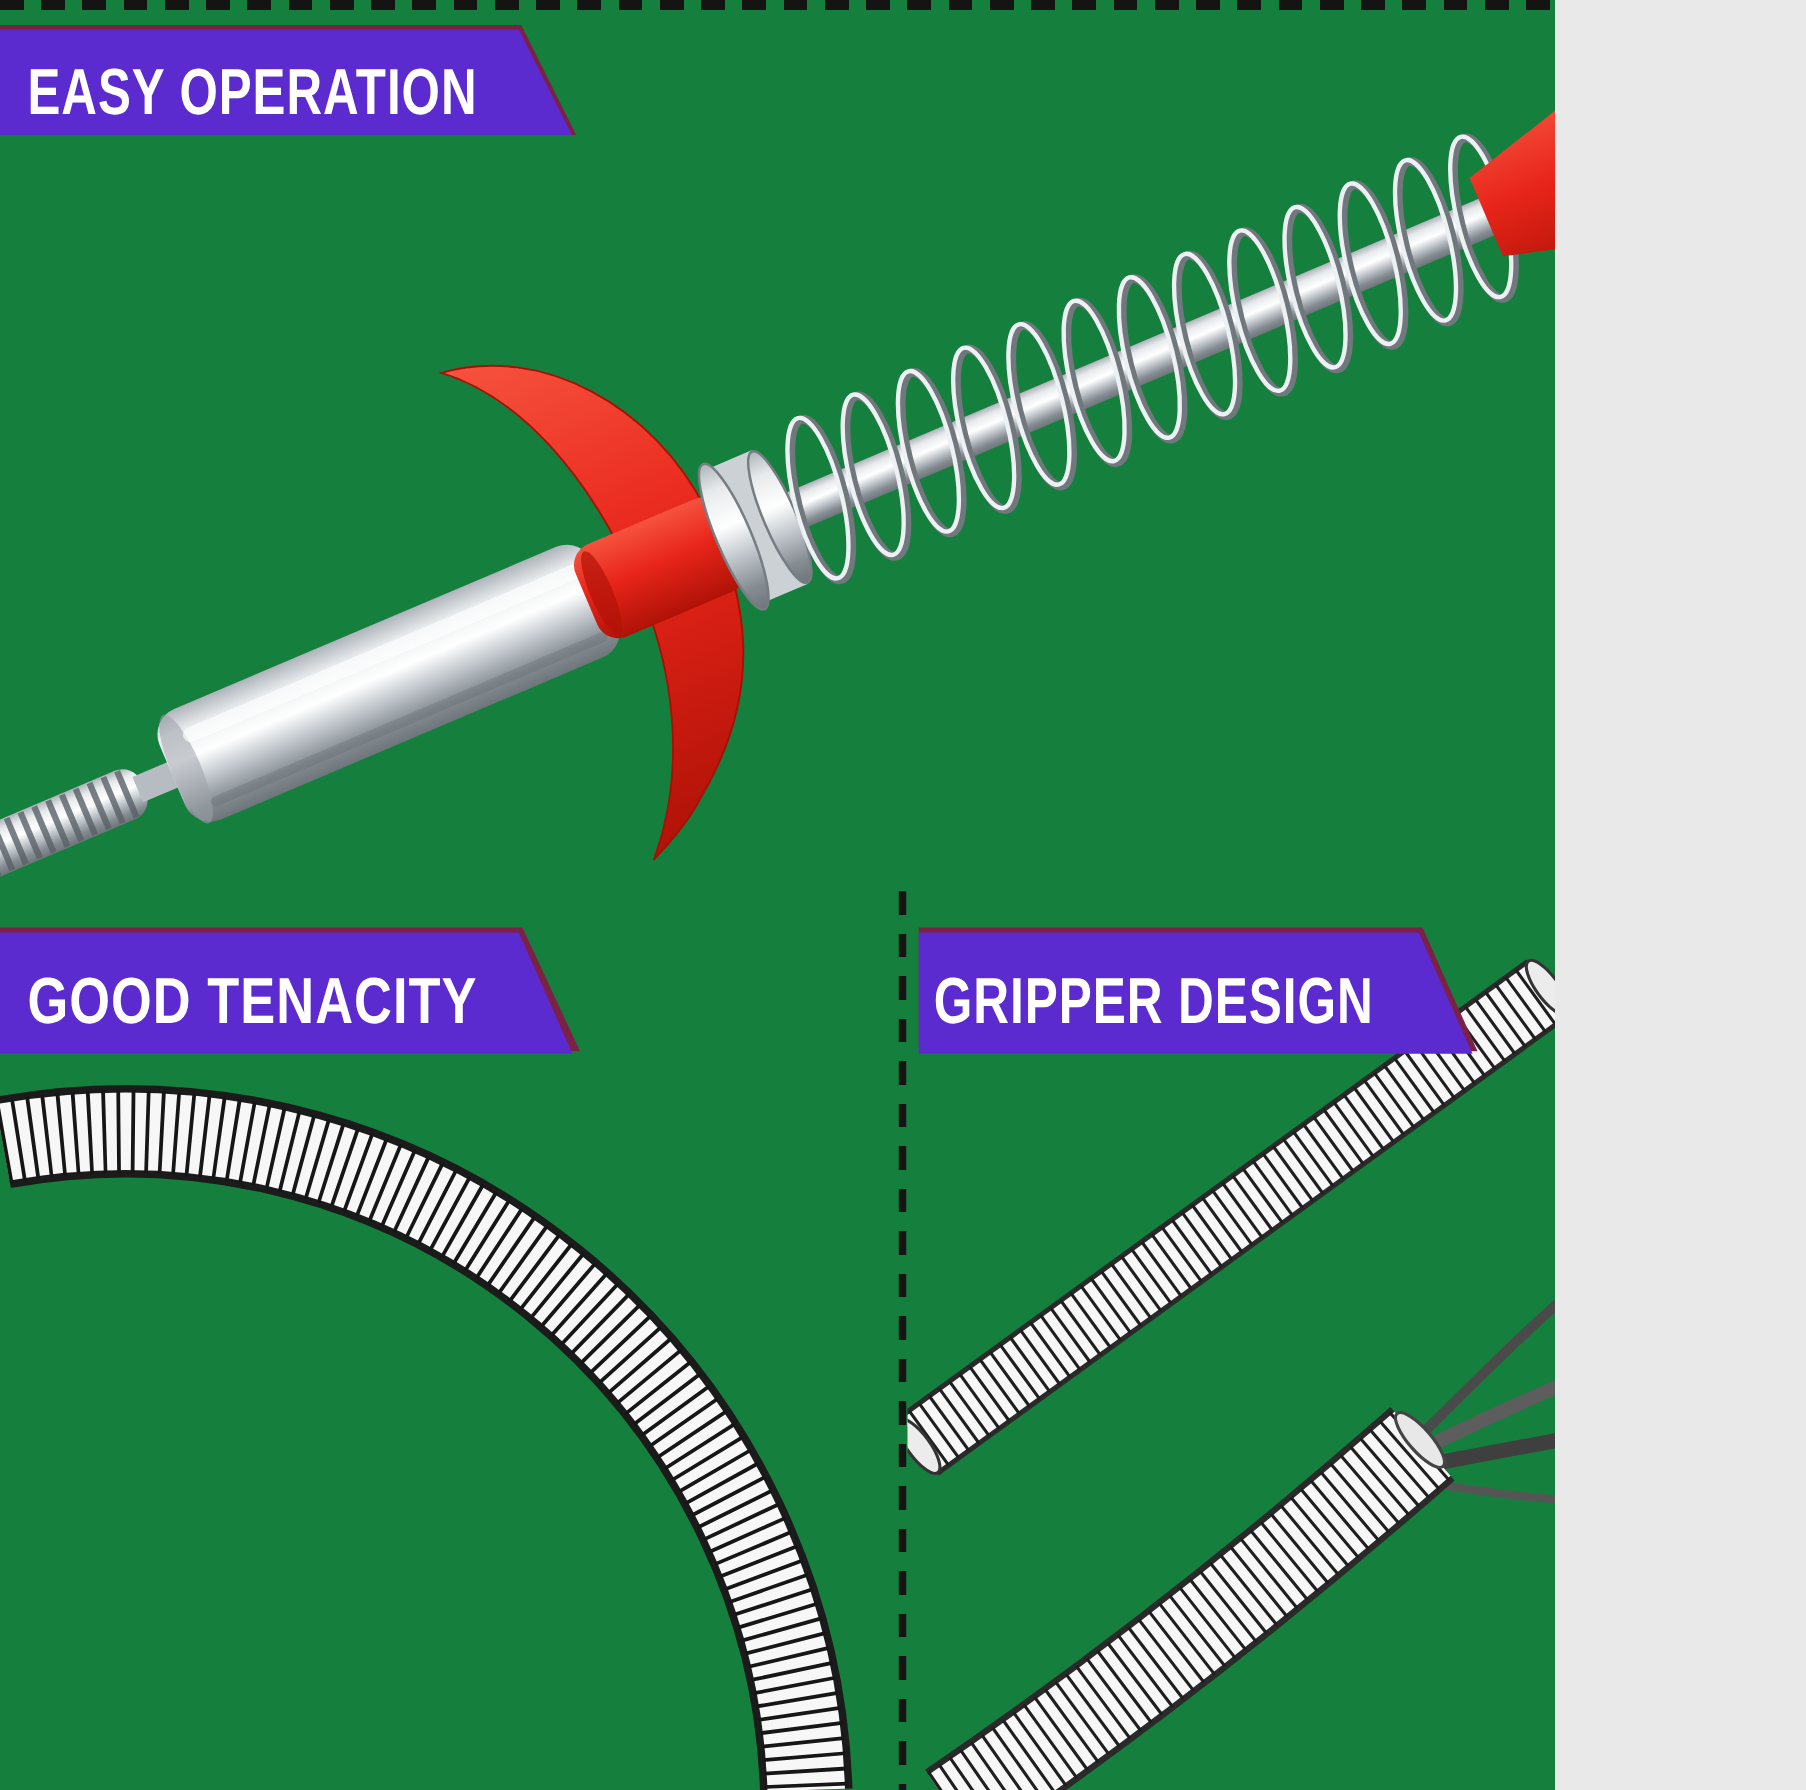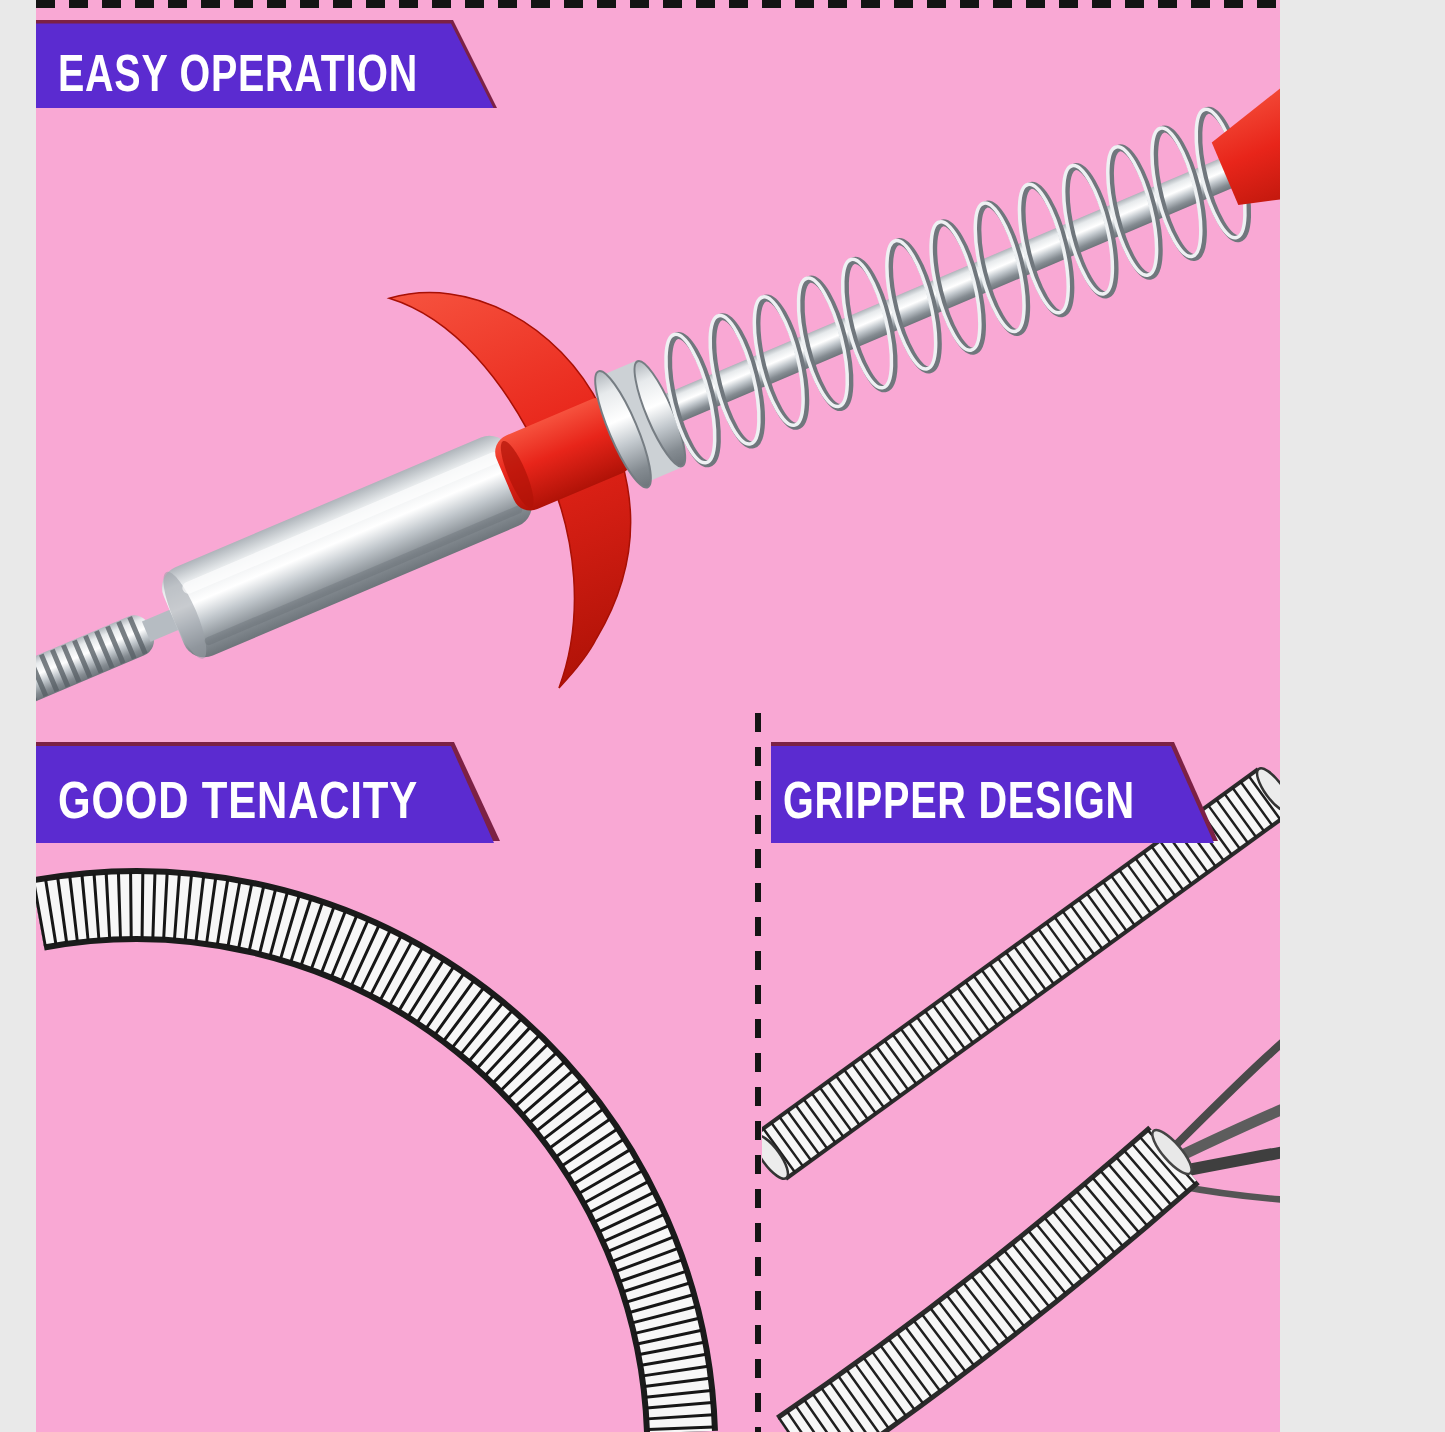--- a/index.html
+++ b/index.html
@@ -1,20 +1,19 @@
 <!DOCTYPE html>
 <html><head>
 <meta charset="utf-8">
 <style>
   html,body{margin:0;padding:0;background:#e9e9e9;}
   .canvas{
     position:relative; width:1244px; height:1432px;
-    background:#f9a8d4; overflow:hidden;
+    background:#15803d; overflow:hidden;
     font-family:"Liberation Sans", sans-serif;
-    margin-left:36px;
   }
   .photo-svg{position:absolute; display:block;}
   .banner-svg{position:absolute; display:block; overflow:visible;}
   .banner-svg text{
     font-family:"Liberation Sans", sans-serif;
     font-weight:bold; fill:#ffffff; letter-spacing:1px;
   }
   .divider-h{
     position:absolute; left:0; top:705; width:1445px; height:8px;
     background:repeating-linear-gradient(90deg,#141414 0 19px,transparent 19px 33px);

